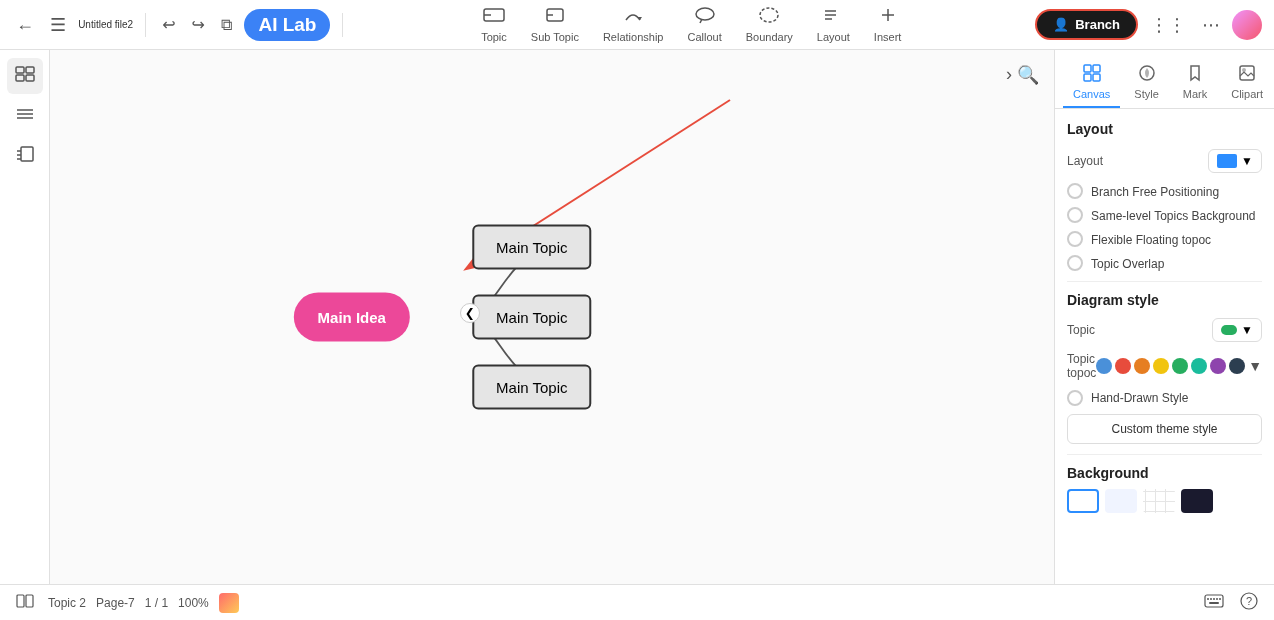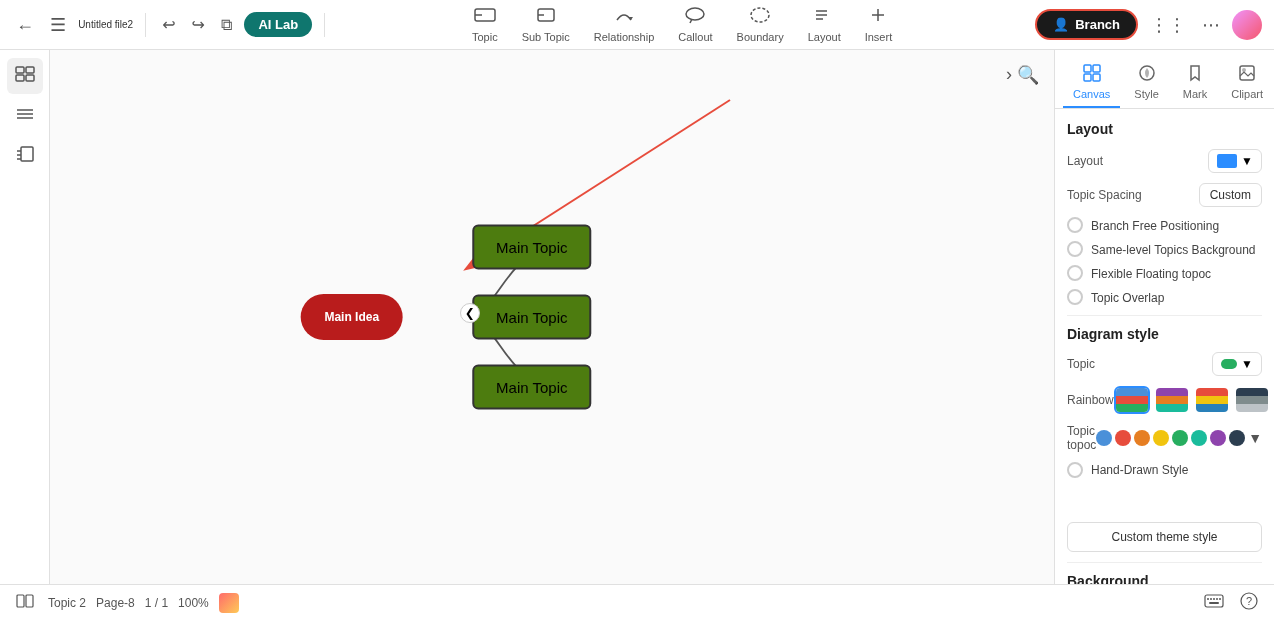--- a/index.html
+++ b/index.html
@@ -15,21 +15,21 @@
       padding: 0 12px;
       gap: 8px;
       flex-shrink: 0;
     }
     .toolbar-left { display: flex; align-items: center; gap: 8px; }
     .toolbar-nav-btn { background: none; border: none; cursor: pointer; color: #555; font-size: 18px; padding: 4px; }
     .toolbar-menu-btn { background: none; border: none; cursor: pointer; color: #555; font-size: 18px; padding: 4px; }
     .toolbar-title { font-size: 10px; color: #333; font-weight: 500; }
     .toolbar-sep { width: 1px; height: 24px; background: #e0e0e0; margin: 0 4px; }
     .toolbar-undo-btn { background: none; border: none; cursor: pointer; color: #555; font-size: 16px; padding: 4px; }
-    .ai-lab-btn { background: #0f766e; color: #fff; border: none; border-radius: 20px; padding: 5px 14px; font-size: 13px; font-weight: 600; cursor: pointer; }
+    .ai-lab-btn { background: #3b82f6; color: #fff; border: none; border-radius: 20px; padding: 5px 14px; font-size: 19px; font-weight: 600; cursor: pointer; }
     .toolbar-center { display: flex; align-items: center; gap: 4px; flex: 1; justify-content: center; }
     .tool-item { display: flex; flex-direction: column; align-items: center; gap: 2px; cursor: pointer; padding: 4px 10px; border-radius: 6px; border: none; background: none; color: #555; font-size: 11px; }
     .tool-icon { font-size: 18px; color: #555; }
     .toolbar-right { display: flex; align-items: center; gap: 8px; }
     .share-btn { background: #1a1a1a; color: #fff; border: 2px solid #e74c3c; border-radius: 20px; padding: 6px 16px; font-size: 13px; font-weight: 600; cursor: pointer; display: flex; align-items: center; gap: 6px; }
     .grid-btn { background: none; border: none; cursor: pointer; color: #555; font-size: 18px; padding: 4px; }
     .more-btn { background: none; border: none; cursor: pointer; color: #555; font-size: 18px; padding: 4px; }
     .avatar { width: 30px; height: 30px; border-radius: 50%; background: linear-gradient(135deg, #f093fb 0%, #f5576c 100%); cursor: pointer; }
 
     
@@ -53,36 +53,36 @@
     
     .canvas-area {
       flex: 1;
       background: #fafafa;
       position: relative;
       overflow: hidden;
     }
 
     .main-idea-node {
       position: absolute;
-      background: #b91c1c;
+      background: #ec4899;
       color: #fff;
       border-radius: 30px;
       padding: 16px 24px;
-      font-size: 12px;
+      font-size: 15px;
       font-weight: 600;
       white-space: nowrap;
       cursor: pointer;
       transform: translate(-50%, -50%);
       left: 0;
       top: 0;
     }
 
     .topic-node {
       position: absolute;
-      background: #4d7c0f;
+      background: #e5e5e5;
       border: 2px solid #333;
       border-radius: 6px;
       padding: 12px 22px;
       font-size: 15px;
       font-weight: 500;
       white-space: nowrap;
       cursor: pointer;
       transform: translate(-50%, -50%);
     }
 
@@ -242,21 +242,20 @@
     .custom-theme-btn {
       width: 100%;
       border: 1px solid #ddd;
       border-radius: 6px;
       padding: 7px;
       font-size: 12px;
       color: #333;
       background: #fff;
       cursor: pointer;
       text-align: center;
-      margin-top: 36px;
     }
 
     .bg-section-title { font-size: 14px; font-weight: 600; color: #222; margin: 10px 0 8px; }
     .bg-options { display: flex; gap: 6px; }
     .bg-opt {
       width: 32px; height: 24px; border-radius: 4px; cursor: pointer; border: 2px solid transparent;
     }
     .bg-opt.selected { border-color: #2b8dff; }
 
     
@@ -496,24 +495,20 @@
       <div class="section-title">Layout</div>
 
       <div class="prop-row">
         <span class="prop-label">Layout</span>
         <div class="layout-dropdown">
           <div class="layout-icon"></div>
           <span>▼</span>
         </div>
       </div>
 
-      <div class="prop-row">
-        <span class="prop-label">Topic Spacing</span>
-        <div class="custom-badge">Custom</div>
-      </div>
 
       <div class="checkbox-row">
         <div class="checkbox-circle"></div>
         <span class="checkbox-label">Branch Free Positioning</span>
       </div>
       <div class="checkbox-row">
         <div class="checkbox-circle"></div>
         <span class="checkbox-label">Same-level Topics Background</span>
       </div>
       <div class="checkbox-row">
@@ -531,45 +526,20 @@
       <div class="diagram-section-title">Diagram style</div>
 
       <div class="prop-row">
         <span class="prop-label">Topic</span>
         <div class="style-dropdown">
           <div class="style-dot"></div>
           <span>▼</span>
         </div>
       </div>
 
-      <div class="prop-row">
-        <span class="prop-label">Rainbow</span>
-        <div class="rainbow-options">
-          <div class="rainbow-opt selected">
-            <div class="rainbow-strip" style="background:#4a90d9;"></div>
-            <div class="rainbow-strip" style="background:#e74c3c;"></div>
-            <div class="rainbow-strip" style="background:#27ae60;"></div>
-          </div>
-          <div class="rainbow-opt">
-            <div class="rainbow-strip" style="background:#8e44ad;"></div>
-            <div class="rainbow-strip" style="background:#e67e22;"></div>
-            <div class="rainbow-strip" style="background:#1abc9c;"></div>
-          </div>
-          <div class="rainbow-opt">
-            <div class="rainbow-strip" style="background:#e74c3c;"></div>
-            <div class="rainbow-strip" style="background:#f1c40f;"></div>
-            <div class="rainbow-strip" style="background:#2980b9;"></div>
-          </div>
-          <div class="rainbow-opt">
-            <div class="rainbow-strip" style="background:#2c3e50;"></div>
-            <div class="rainbow-strip" style="background:#7f8c8d;"></div>
-            <div class="rainbow-strip" style="background:#bdc3c7;"></div>
-          </div>
-        </div>
-      </div>
 
       <div class="prop-row">
         <span class="prop-label">Topic topoc</span>
         <div class="color-row">
           <div class="color-dot" style="background:#4a90d9;"></div>
           <div class="color-dot" style="background:#e74c3c;"></div>
           <div class="color-dot" style="background:#e67e22;"></div>
           <div class="color-dot" style="background:#f1c40f;"></div>
           <div class="color-dot" style="background:#27ae60;"></div>
           <div class="color-dot" style="background:#1abc9c;"></div>
@@ -602,21 +572,21 @@
 </div>
 
 <div class="bottom-bar">
   <button class="bottom-btn">
     <svg width="18" height="14" viewBox="0 0 18 14">
         <rect x="1" y="1" width="7" height="12" rx="1" fill="none" stroke="#555" stroke-width="1.2"></rect>
         <rect x="10" y="1" width="7" height="12" rx="1" fill="none" stroke="#555" stroke-width="1.2"></rect>
       </svg>
   </button>
   <span class="bottom-text">Topic 2</span>
-  <span class="bottom-text">Page-8</span>
+  <span class="bottom-text">Page-7</span>
   <span class="bottom-text">1 / 1</span>
   <span class="bottom-text">100%</span>
   <div class="bottom-brand">
     <div class="brand-logo"></div>
   </div>
   <div class="bottom-right">
     <button class="bottom-btn">
       <svg width="20" height="14" viewBox="0 0 20 14">
           <rect x="1" y="1" width="18" height="12" rx="2" fill="none" stroke="#555" stroke-width="1.2"></rect>
           <line x1="4" y1="5" x2="4" y2="5" stroke="#555" stroke-width="2" stroke-linecap="round"></line>

